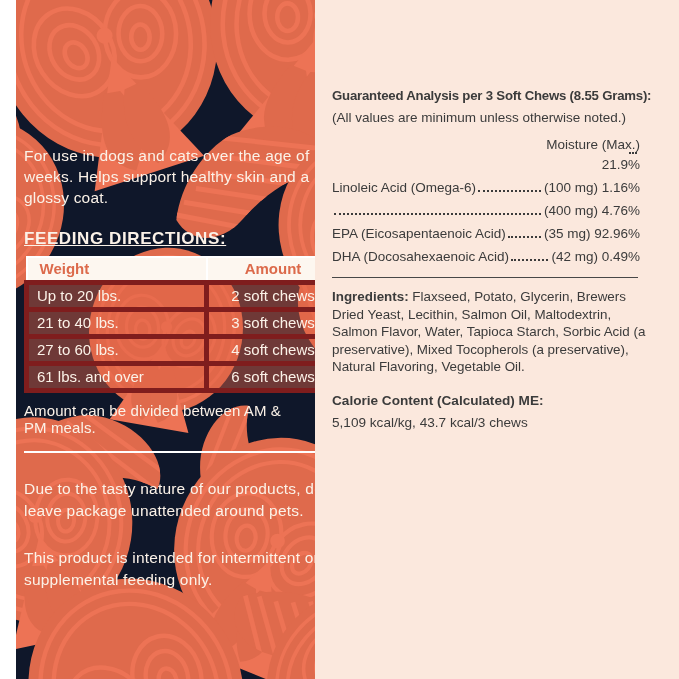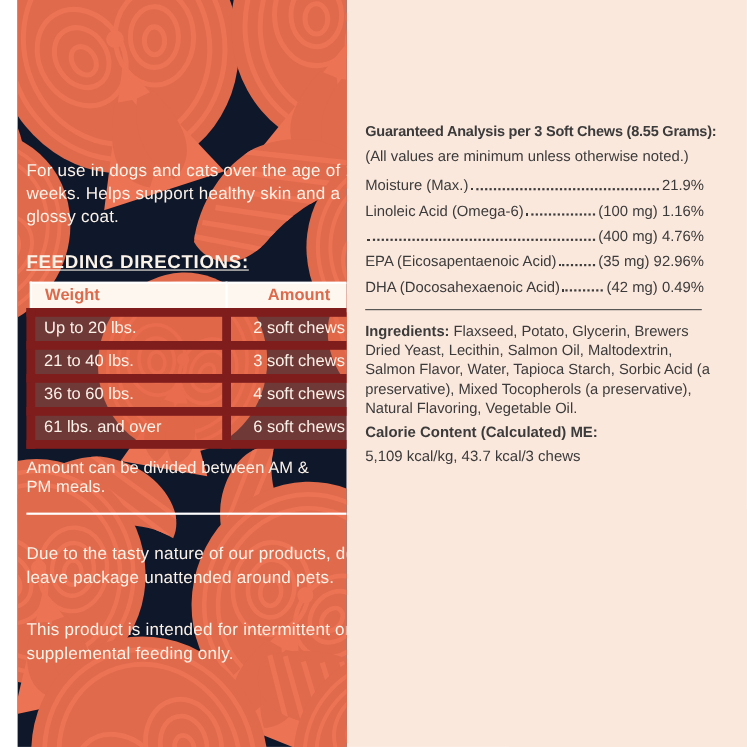--- a/index.html
+++ b/index.html
@@ -46,46 +46,46 @@
     text-align: left;
     padding: 2px 0 3px 12px;
     border: 2px solid #FFFFFF;
   }
   .ftable th.col-amount { text-align: center; padding-left: 0; }
   .ftable td {
     background: rgba(228, 100, 70, 0.45);
     color: #FBF2E8;
     font-size: 15px;
     padding: 2px 0 3px 8px;
-    border: 8px solid #7f1d1d;
+    border: 5px solid #7f1d1d;
   }
   .ftable td.col-amount { text-align: center; padding-left: 0; }
   .feeding-note { margin-top: 9px; font-size: 15px; letter-spacing: .1px; }
   .left-divider { margin-top: 15px; width: 318px; border-top: 2px solid #FFFFFF; }
   .left-para { margin-top: 25px; font-size: 15.5px; line-height: 22px; width: 326px; letter-spacing: .2px; }
 
   
   .right-panel {
     flex: 1; height: 679px;
     background: #FBE8DD;
     color: #3B3B3B;
-    padding: 112px 10px 0 17px;
+    padding: 88px 10px 0 17px;
     overflow: hidden;
   }
   .ga-heading { font-weight: bold; font-size: 13.2px; letter-spacing: -.2px; white-space: nowrap; }
   .ga-subnote { margin-top: 7px; font-size: 13.5px; }
   .ga-rows { margin-top: 12px; width: 308px; }
   .ga-row { display: flex; align-items: flex-end; margin-top: 8px; font-size: 13.5px; }
-  .ga-row:first-child { margin-top: 0; }
+  .ga-row:first-child { margin-top: 0; flex-direction: column; }
   .ga-label, .ga-value { white-space: nowrap; }
   .dot-leader { flex: 1; min-width: 8px; border-bottom: 2px dotted #3B3B3B; margin: 0 3px 3px 2px; }
   .sec-divider { margin-top: 13px; width: 306px; border-top: 1.5px solid #474747; }
   .ingredients { margin-top: 10px; font-size: 13.4px; line-height: 17.5px; width: 314px; }
   .ing-label { font-weight: bold; }
-  .cal-heading { margin-top: 5px; font-weight: bold; font-size: 13.6px; }
+  .cal-heading { margin-top: 17px; font-weight: bold; font-size: 13.6px; }
   .cal-value { margin-top: 7px; font-size: 13.6px; }
 </style>
 </head>
 <body>
 
 <div class="page">
 
   <div class="left-panel">
 
     <svg class="pattern-svg" width="338" height="679" viewBox="0 0 338 679" aria-hidden="true">
@@ -158,21 +158,21 @@
         <tbody>
           <tr>
             <td>Up to 20 lbs.</td>
             <td class="col-amount">2 soft chews</td>
           </tr>
           <tr>
             <td>21 to 40 lbs.</td>
             <td class="col-amount">3 soft chews</td>
           </tr>
           <tr>
-            <td>36 to 60 lbs.</td>
+            <td>27 to 60 lbs.</td>
             <td class="col-amount">4 soft chews</td>
           </tr>
           <tr>
             <td>61 lbs. and over</td>
             <td class="col-amount">6 soft chews</td>
           </tr>
         </tbody>
       </table>
 
       <p class="feeding-note">Amount can be divided between AM &amp; PM meals.</p>

